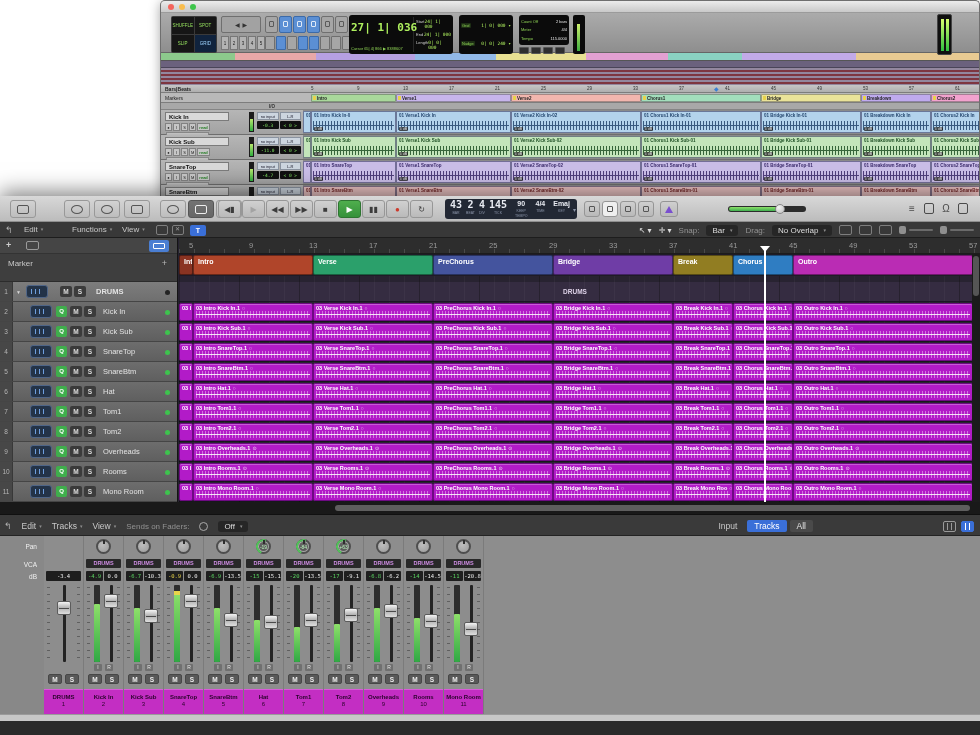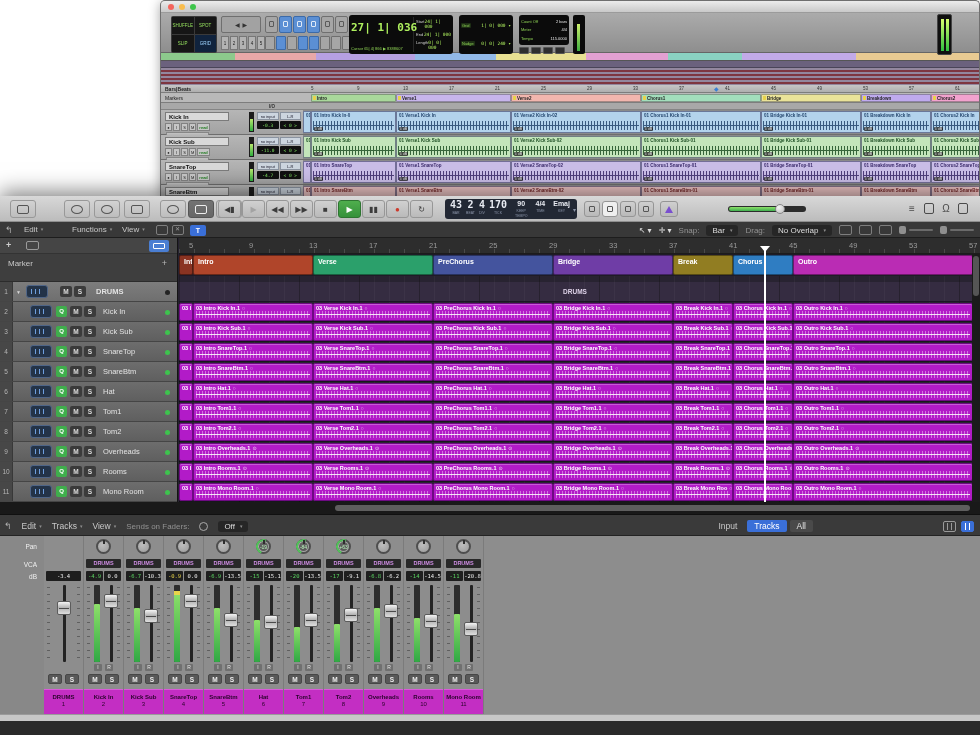--- a/index.html
+++ b/index.html
@@ -720,21 +720,21 @@
           </div>
         <div class="lcd-cell">
             <span class="lcd-big">2</span>
             <span class="lcd-lab">BEAT</span>
           </div>
         <div class="lcd-cell">
             <span class="lcd-big">4</span>
             <span class="lcd-lab">DIV</span>
           </div>
         <div class="lcd-cell">
-            <span class="lcd-big">170</span>
+            <span class="lcd-big">145</span>
             <span class="lcd-lab">TICK</span>
           </div>
         <div class="lcd-sep"></div>
         <div class="lcd-cell">
             <span class="lcd-small">90</span>
             <span class="lcd-lab">KEEP</span>
             <span class="lcd-lab">TEMPO</span>
           </div>
         <div class="lcd-sep"></div>
         <div class="lcd-cell">

